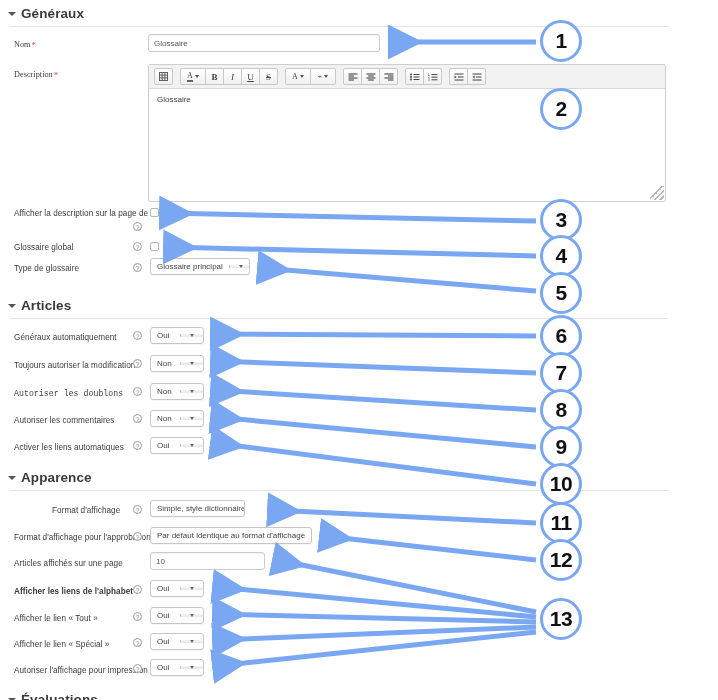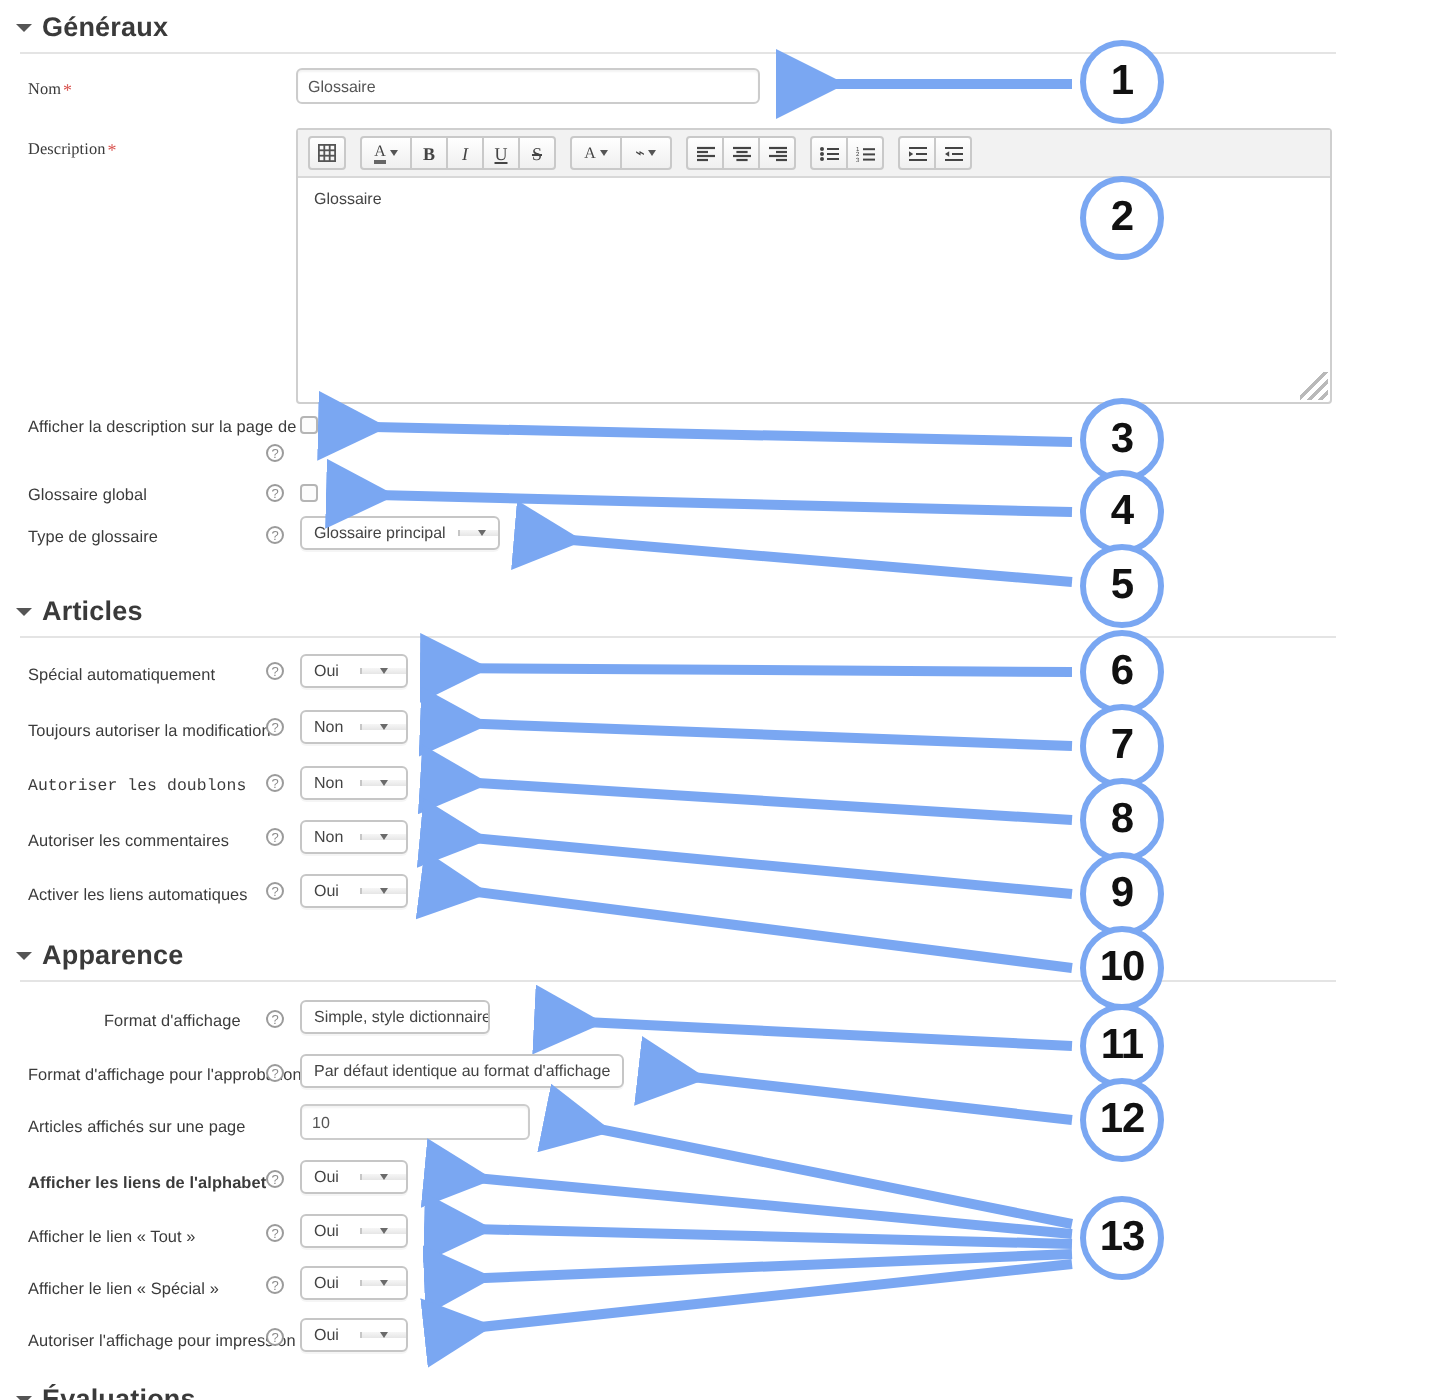--- a/index.html
+++ b/index.html
@@ -293,21 +293,21 @@
   <div class="sel" style="left:150px;top:258px;width:100px;">
     <div class="sel-val">Glossaire principal</div>
     <div class="sel-btn"></div>
   </div>
 
   <div class="section-header" style="top:298px;">
     <span class="caret"></span><span>Articles</span>
   </div>
   <div class="rule" style="top:318px;"></div>
 
-  <div class="flabel" style="top:333px;">Spécial automatiquement</div>
+  <div class="flabel" style="top:333px;">Généraux automatiquement</div>
   <div class="help" style="left:133px;top:331px;">?</div>
   <div class="sel" style="left:150px;top:327px;width:54px;">
     <div class="sel-val">Oui</div>
     <div class="sel-btn"></div>
   </div>
 
   <div class="flabel" style="top:361px;">Toujours autoriser la modification</div>
   <div class="help" style="left:133px;top:359px;">?</div>
   <div class="sel" style="left:150px;top:355px;width:54px;">
     <div class="sel-val">Non</div>

